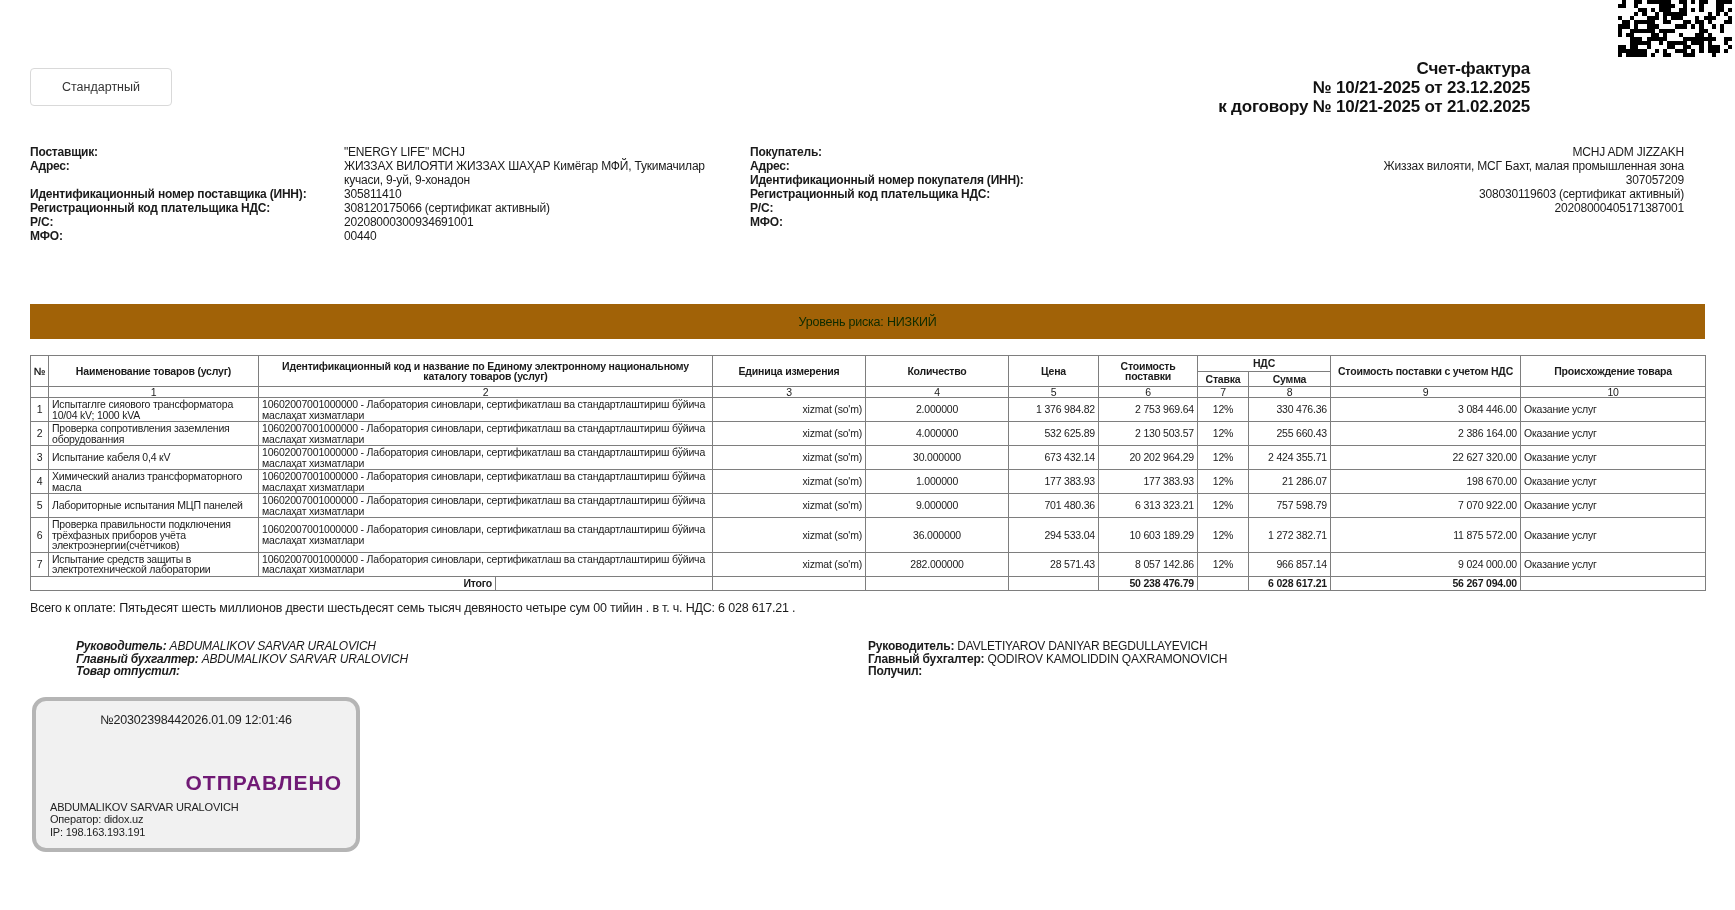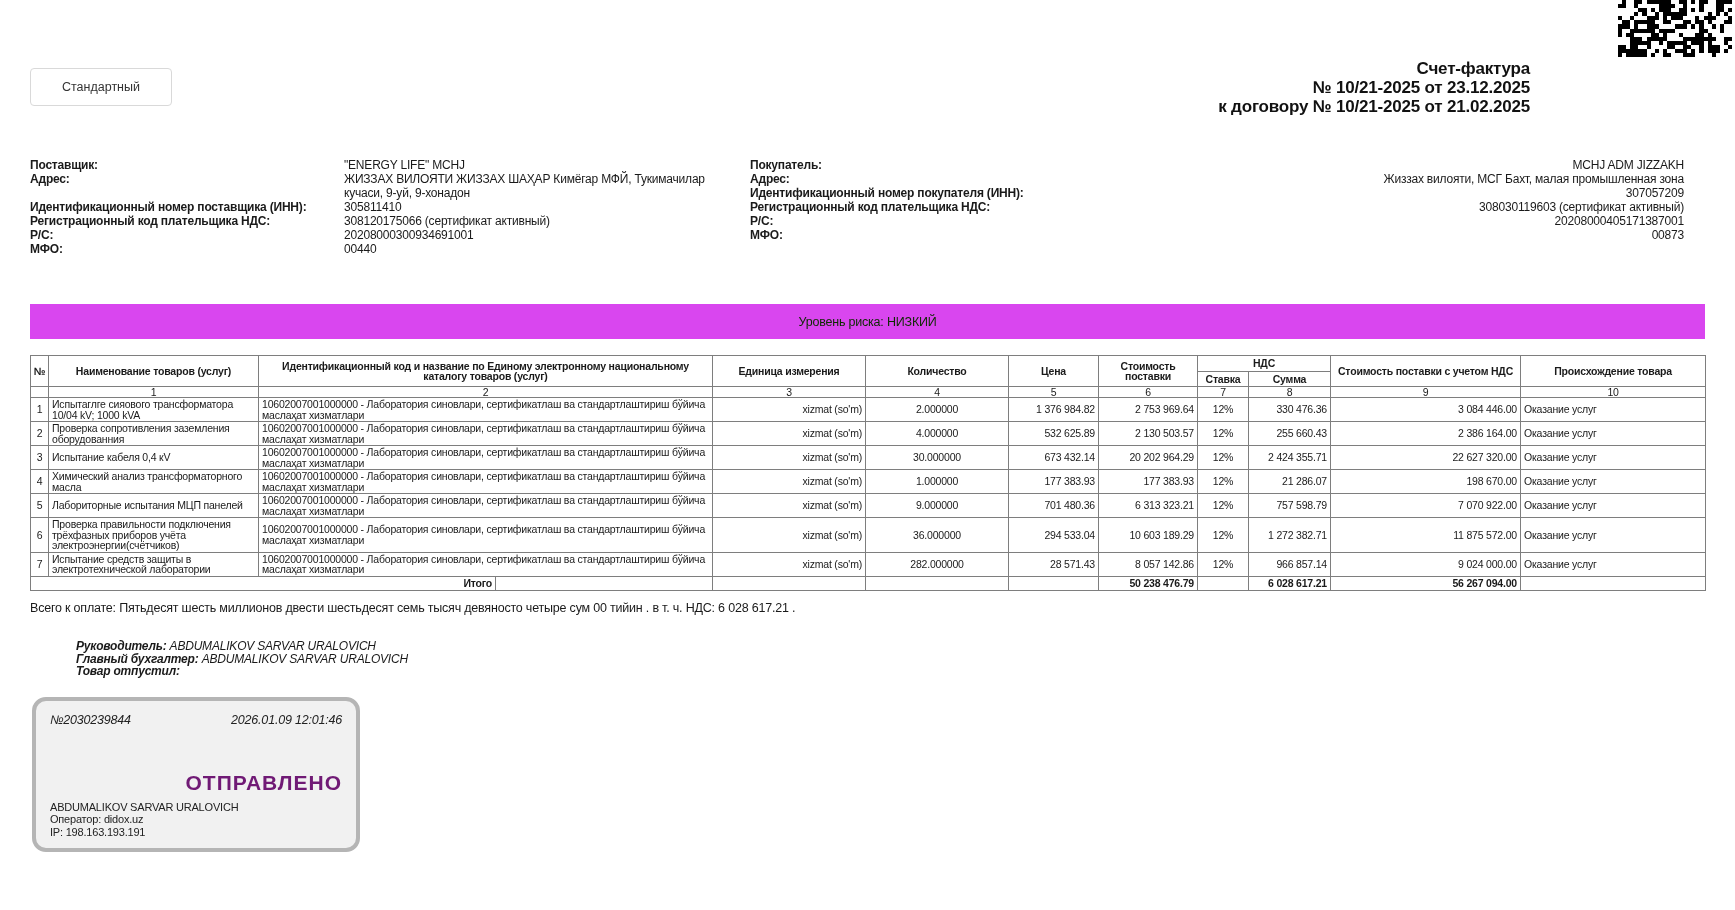--- a/index.html
+++ b/index.html
@@ -17,21 +17,21 @@
     cursor:pointer;
   }
   
   .qr { position:absolute; left:1618px; top:0; width:114px; height:57px; }
   
   .title {
     position:absolute; left:30px; top:59px; width:1500px;
     text-align:right; font-weight:bold; font-size:17px; line-height:19px; color:#111;
   }
   
-  .parties { position:absolute; left:30px; top:158px; width:1675px; display:flex; }
+  .parties { position:absolute; left:30px; top:145px; width:1675px; display:flex; }
   .party { font-size:12px; line-height:14px; }
   .party.left  { width:720px; }
   .party.right { flex:1; }
   .prow { display:flex; }
   .plabel { font-weight:bold; width:314px; flex-shrink:0; }
   .party.left  .pvalue { width:372px; }
   .party.right .pvalue { width:620px;text-align:right; }
   
   .risk {
     position:absolute; left:30px; top:304px; width:1675px; height:35px;
@@ -58,21 +58,21 @@
   .sig { position:absolute; top:640px; font-size:12px; line-height:12.5px; }
   .sig.leftcol { left:76px;font-style:italic; }
   .sig.rightcol { left:868px; }
   .sig b { font-weight:bold; }
   
   .stamp {
     position:absolute; left:32px; top:697px; width:328px; height:155px;
     background:#f1f1f1; border:4px solid #b5b5b5; border-radius:14px;
     padding:12px 14px;
   }
-  .stamp-top { display:flex; justify-content:space-between; font-size:12.5px; color:#222;font-style:italic; }
+  .stamp-top { display:flex; justify-content:center; font-size:12.5px; color:#222; }
   .stamp-status {
     text-align:right; margin-top:44px; font-size:21px; font-weight:bold;
     color:#701a75; letter-spacing:1px;
   }
   .stamp-bottom { position:absolute; left:14px; bottom:10px; font-size:11px; line-height:12.5px; color:#222; }
 </style>
 </head>
 <body>
 
 <div class="page">
@@ -332,26 +332,25 @@
       <div class="prow">
           <span class="plabel">Регистрационный код плательщика НДС:</span>
           <span class="pvalue">308030119603 (сертификат активный)</span>
         </div>
       <div class="prow">
           <span class="plabel">Р/С:</span>
           <span class="pvalue">20208000405171387001</span>
         </div>
       <div class="prow">
           <span class="plabel">МФО:</span>
-          <span class="pvalue">00873</span>
         </div>
     </div>
   </div>
 
-  <div class="risk" style="background: #d946ef;">
+  <div class="risk" style="background: #a16207;">
     <span>Уровень риска: НИЗКИЙ</span>
   </div>
 
   <table class="inv">
     <colgroup>
       <col style="width:18px">
         <col style="width:210px">
         <col style="width:237px">
         <col style="width:217px">
       <col style="width:153px">
@@ -502,20 +501,25 @@
     </table>
 
   <div class="payline">Всего к оплате: Пятьдесят шесть миллионов двести шестьдесят семь тысяч девяносто четыре сум 00 тийин . в т. ч. НДС: 6 028 617.21 .</div>
 
   <div class="sig leftcol">
     <div><b>Руководитель:</b> <span>ABDUMALIKOV SARVAR URALOVICH</span></div>
     <div><b>Главный бухгалтер:</b> <span>ABDUMALIKOV SARVAR URALOVICH</span></div>
     <div><b>Товар отпустил:</b></div>
   </div>
 
+  <div class="sig rightcol">
+    <div><b>Руководитель:</b> <span>DAVLETIYAROV DANIYAR BEGDULLAYEVICH</span></div>
+    <div><b>Главный бухгалтер:</b> <span>QODIROV KAMOLIDDIN QAXRAMONOVICH</span></div>
+    <div><b>Получил:</b></div>
+  </div>
 
   <div class="stamp">
     <div class="stamp-top">
       <span>№2030239844</span>
       <span>2026.01.09 12:01:46</span>
     </div>
     <div class="stamp-status">ОТПРАВЛЕНО</div>
     <div class="stamp-bottom">
       <div>ABDUMALIKOV SARVAR URALOVICH</div>
       <div>Оператор: didox.uz</div>

